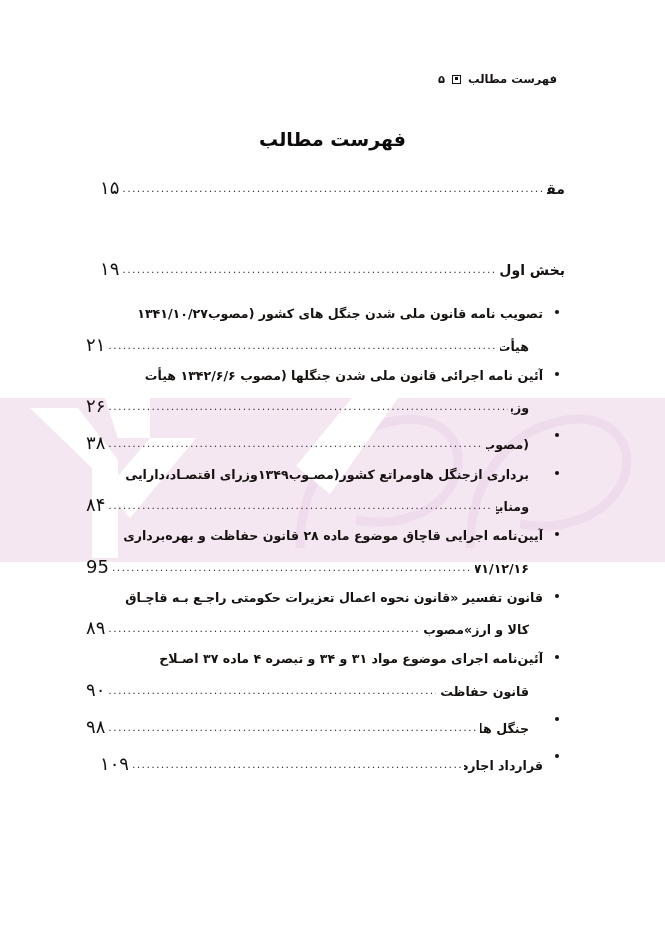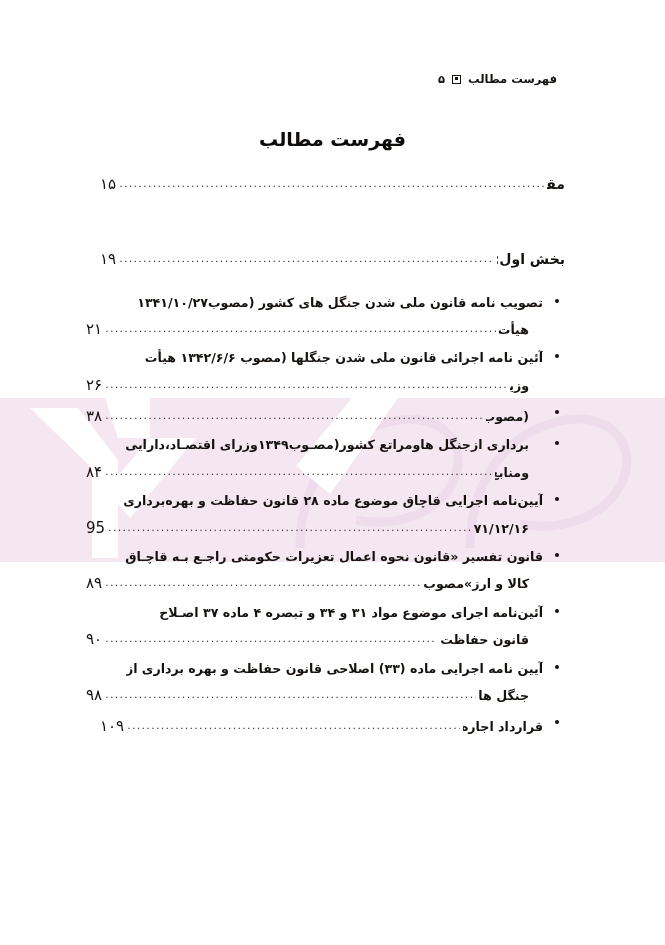--- a/index.html
+++ b/index.html
@@ -123,21 +123,21 @@
     position: relative;
     top: -2px;
     font-size: 11px;
     letter-spacing: 1.3px;
     color: #3b3330;
     direction: ltr;
     text-align: left;
   }
   .line .pageno {
     flex: 0 0 auto;
-    font-size: 15px;
+    font-size: 18px;
     color: #15110f;
     direction: rtl;
   }
 
   
   .row-plain { margin-bottom: 4px; }
   .row-plain .txt { font-size: 14px; font-weight: bold; }
   .row-plain.intro { margin-bottom: 46px; }
   .row-plain.part  { margin-bottom: 16px; }
   .row-plain .leader { font-size: 11px; }
@@ -290,24 +290,20 @@
             <span class="fill"></span>
           </div>
           <div class="line cont">
             <span class="txt">قانون حفاظت و بهره برداری از جنگلها و مراتع</span>
             <span class="leader">...........................................................................................................................................................................................................................</span>
             <span class="pageno">۹۰</span>
           </div>
         </div>
         <div class="toc-row row-item">
           <span class="bullet"></span>
-          <div class="line">
-            <span class="txt">آیین نامه اجرایی ماده (۳۳) اصلاحی قانون حفاظت و بهره برداری از</span>
-            <span class="fill"></span>
-          </div>
           <div class="line cont">
             <span class="txt">جنگل ها و مراتع کشور</span>
             <span class="leader">...........................................................................................................................................................................................................................</span>
             <span class="pageno">۹۸</span>
           </div>
         </div>
         <div class="toc-row row-item">
           <span class="bullet"></span>
           <div class="line">
             <span class="txt">قرارداد اجاره موضوع ماده (۱۶) آیین نامه</span>

